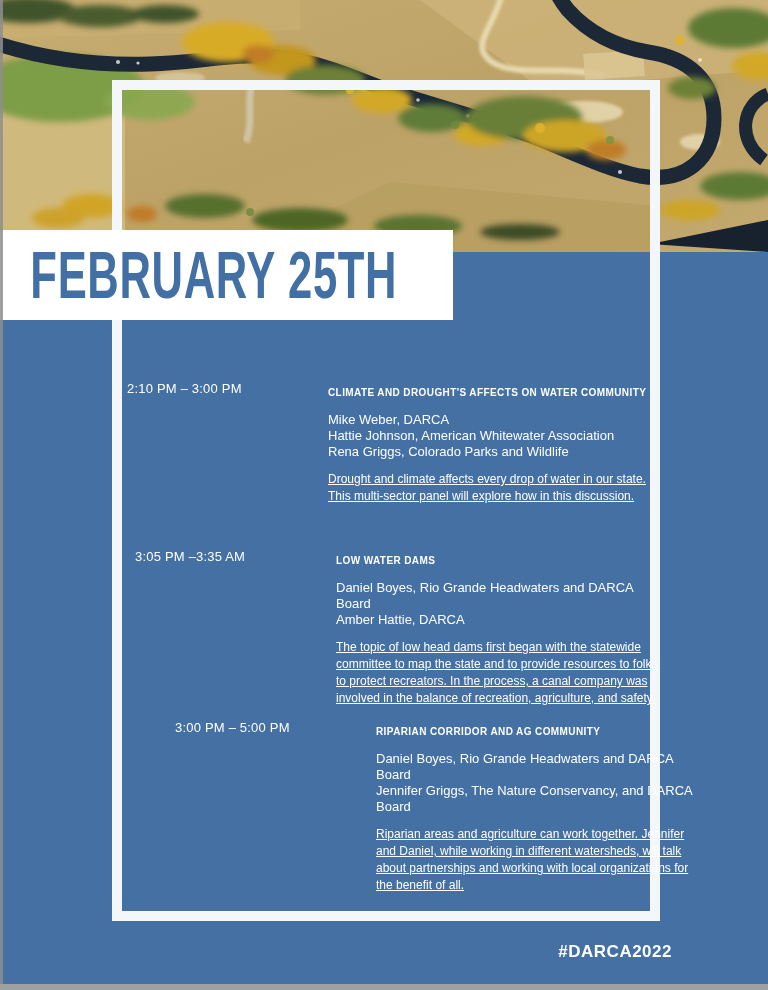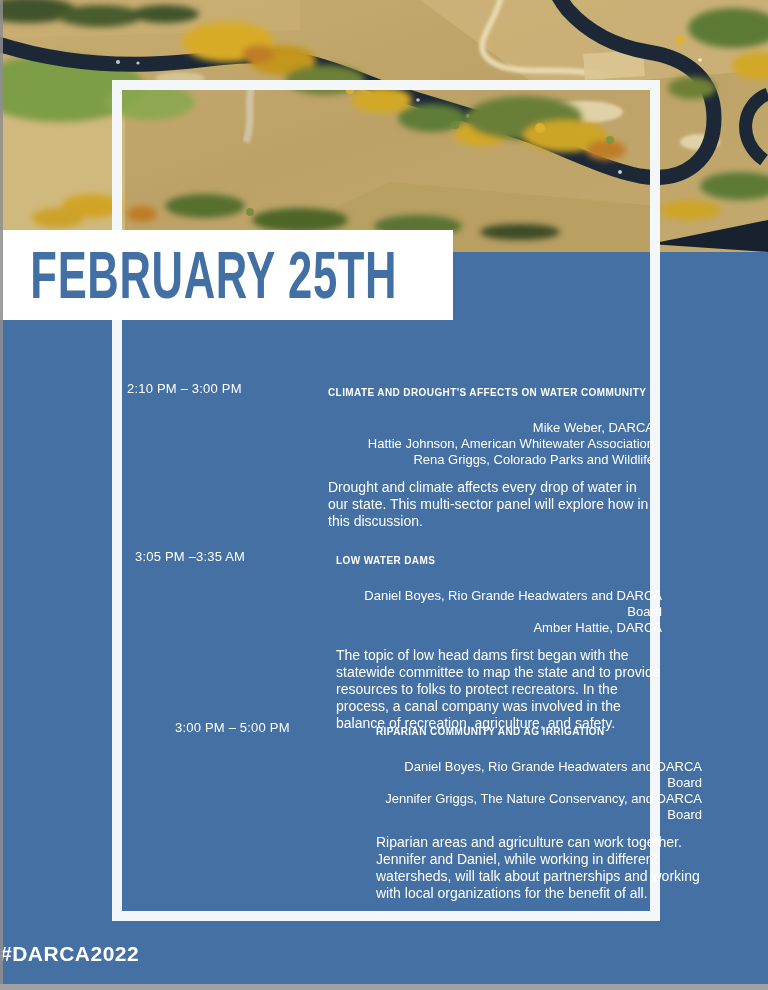--- a/index.html
+++ b/index.html
@@ -27,29 +27,29 @@
     position:absolute;left:122px;width:532px;
     display:grid;grid-template-columns:206px 326px;
     color:#ffffff;
   }
   .session .time{
     font-size:13px;font-weight:400;letter-spacing:.2px;padding-left:5px;
   }
   .session .stitle{
     margin:0;font-size:10px;font-weight:700;line-height:23px;letter-spacing:.4px;
   }
-  .speakers{margin-top:16px;text-align:right;}
+  .speakers{margin-top:8px;}
   .speakers div{font-size:13px;line-height:16px;}
-  .desc{margin:11px 0 0;font-size:14px;line-height:17px;}
+  .desc{margin:11px 0 0;font-size:12px;line-height:17px;text-decoration:underline;}
   .s1{top:381px;}
   .s2{top:549px;padding-left:8px;}
   .s3{top:720px;padding-left:48px;}
   .hashtag{
-    position:absolute;left:0;top:942px;width:672px;text-align:left;
-    color:#ffffff;font-size:21px;font-weight:700;letter-spacing:.5px;
+    position:absolute;left:0;top:942px;width:672px;text-align:right;
+    color:#ffffff;font-size:17px;font-weight:700;letter-spacing:.5px;
   }
   .edge-left{position:absolute;left:0;top:0;width:3px;height:990px;background:#8e8e8e;opacity:.85;}
   .bottom-bar{position:absolute;left:0;bottom:0;width:768px;height:6px;background:#a0a0a0;}
 </style>
 </head>
 <body>
 
 <div class="page">
 
   <div class="photo">
@@ -158,21 +158,21 @@
         <div>Daniel Boyes, Rio Grande Headwaters and DARCA Board</div>
         <div>Amber Hattie, DARCA</div>
       </div>
       <p class="desc">The topic of low head dams first began with the statewide committee to map the state and to provide resources to folks to protect recreators. In the process, a canal company was involved in the balance of recreation, agriculture, and safety.</p>
     </div>
   </section>
 
   <section class="session s3">
     <div class="time">3:00 PM – 5:00 PM</div>
     <div class="body">
-      <h2 class="stitle">RIPARIAN COMMUNITY AND AG IRRIGATION</h2>
+      <h2 class="stitle">RIPARIAN CORRIDOR AND AG COMMUNITY</h2>
       <div class="speakers">
         <div>Daniel Boyes, Rio Grande Headwaters and DARCA Board</div>
         <div>Jennifer Griggs, The Nature Conservancy, and DARCA Board</div>
       </div>
       <p class="desc">Riparian areas and agriculture can work together. Jennifer and Daniel, while working in different watersheds, will talk about partnerships and working with local organizations for the benefit of all.</p>
     </div>
   </section>
 
   <div class="hashtag">#DARCA2022</div>
 

